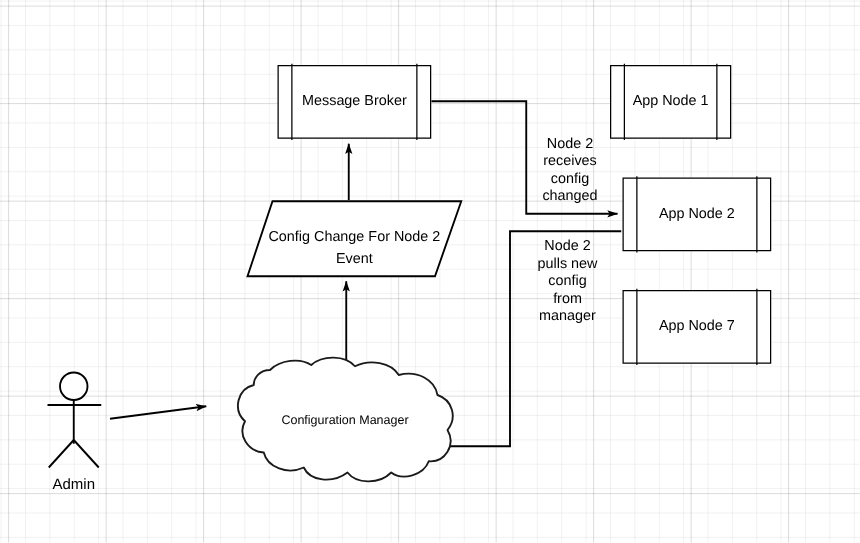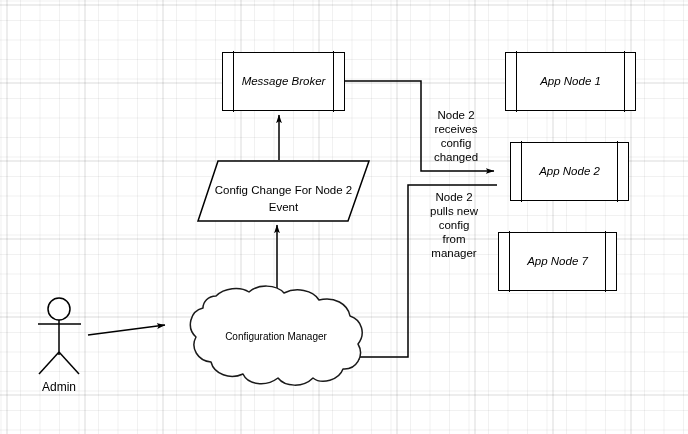--- a/index.html
+++ b/index.html
@@ -41,21 +41,20 @@
 
   
   .component {
     position: absolute;
     box-sizing: border-box;
     border: 1.6px solid #000000;
     background: #ffffff;
     display: flex;
     align-items: center;
     justify-content: center;
-    font-style: italic;
   }
   .component .bar {
     position: absolute;
     top: -1.6px;
     bottom: -1.6px;
     width: 0;
     border-left: 1.6px solid #000000;
   }
   .component .bar.left  { left: 10px; }
   .component .bar.right { right: 10px; }
@@ -173,27 +172,27 @@
       <line x1="59" y1="352" x2="79" y2="374" stroke="#000000" stroke-width="1.5"></line>
     </g>
   </svg>
 
   <div class="component" style="left:222px; top:52px; width:123px; height:59px;">
     <span class="bar left"></span>
     <span class="bar right"></span>
     <span class="clabel">Message Broker</span>
   </div>
 
-  <div class="component" style="left:505px; top:52px; width:131px; height:59px;">
+  <div class="component" style="left:488px; top:52px; width:97px; height:59px;">
     <span class="bar left"></span>
     <span class="bar right"></span>
     <span class="clabel">App Node 1</span>
   </div>
 
-  <div class="component" style="left:498px; top:142px; width:119px; height:59px;margin-left:12px;">
+  <div class="component" style="left:498px; top:142px; width:119px; height:59px;">
     <span class="bar left"></span>
     <span class="bar right"></span>
     <span class="clabel">App Node 2</span>
   </div>
 
   <div class="component" style="left:498px; top:232px; width:119px; height:59px;">
     <span class="bar left"></span>
     <span class="bar right"></span>
     <span class="clabel">App Node 7</span>
   </div>

